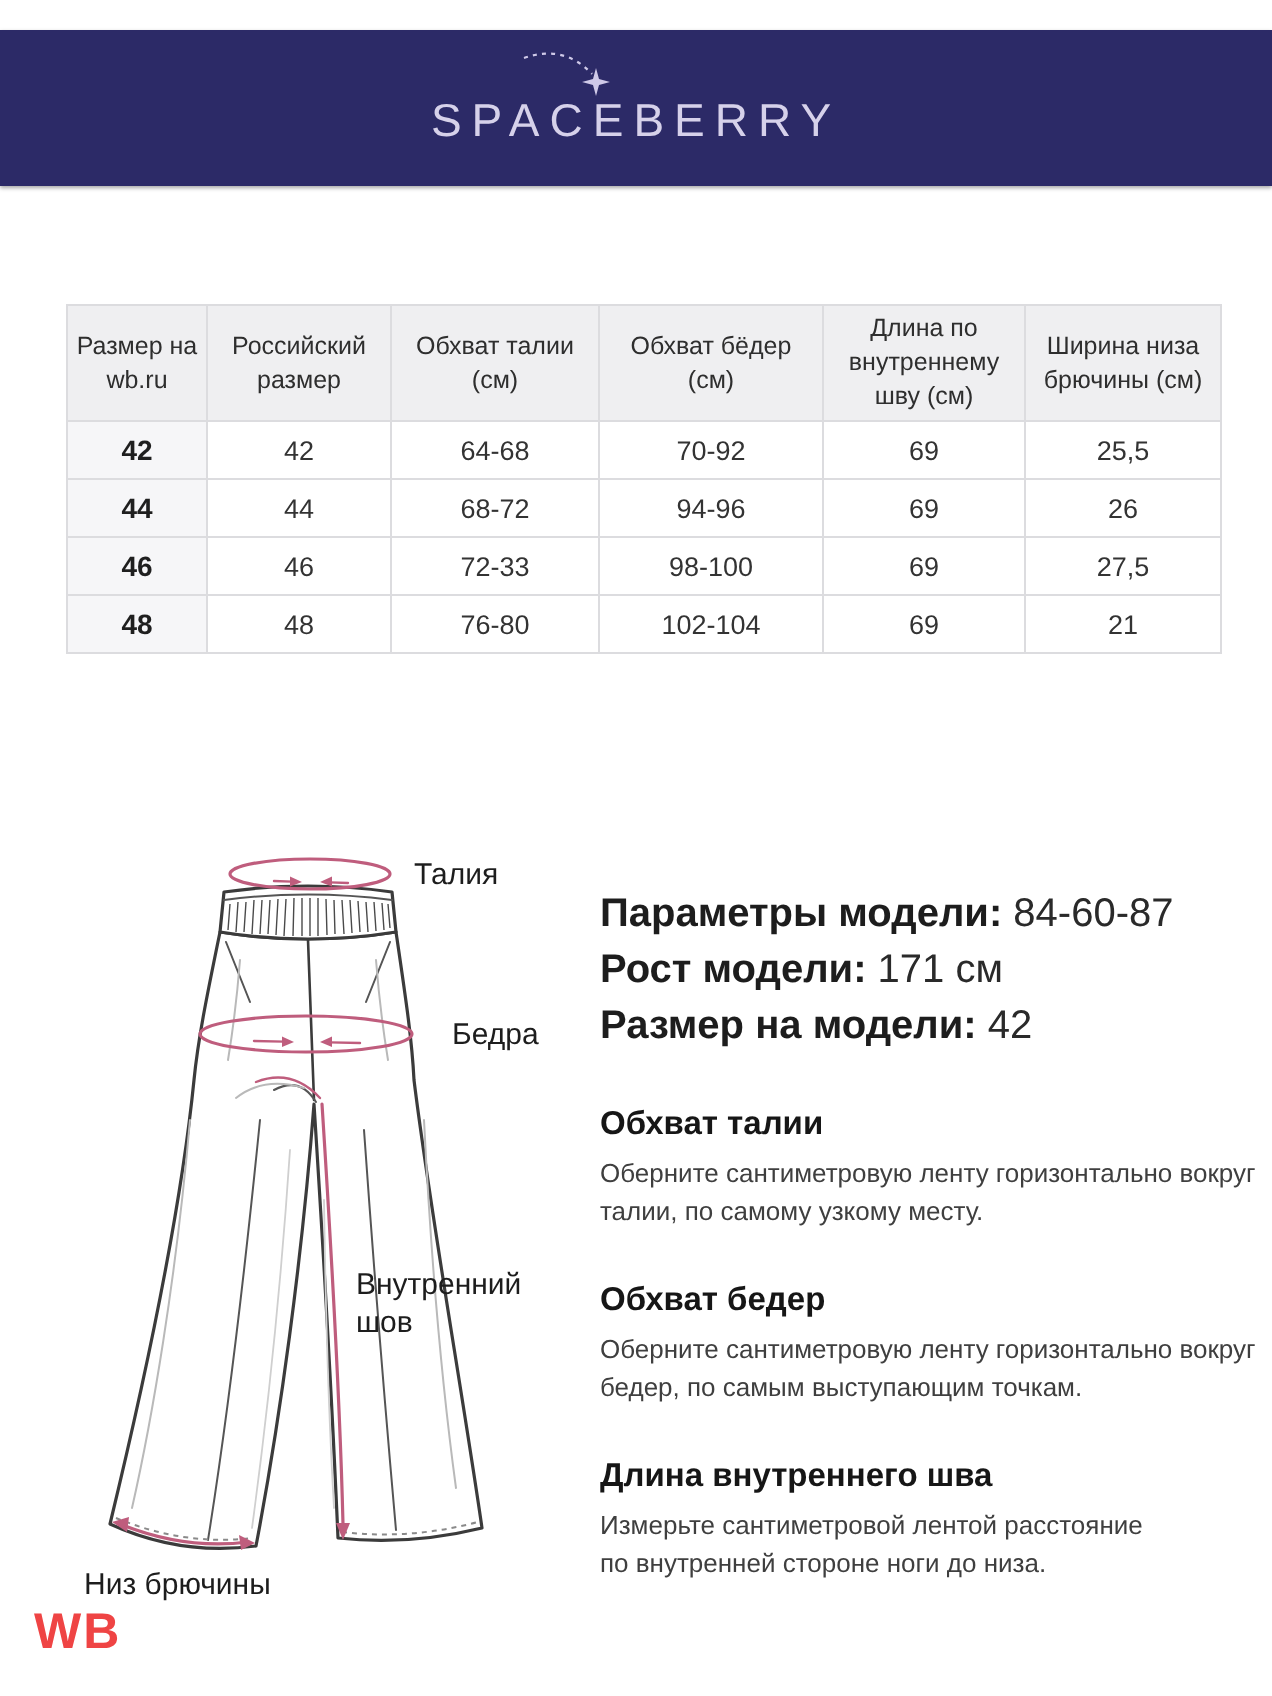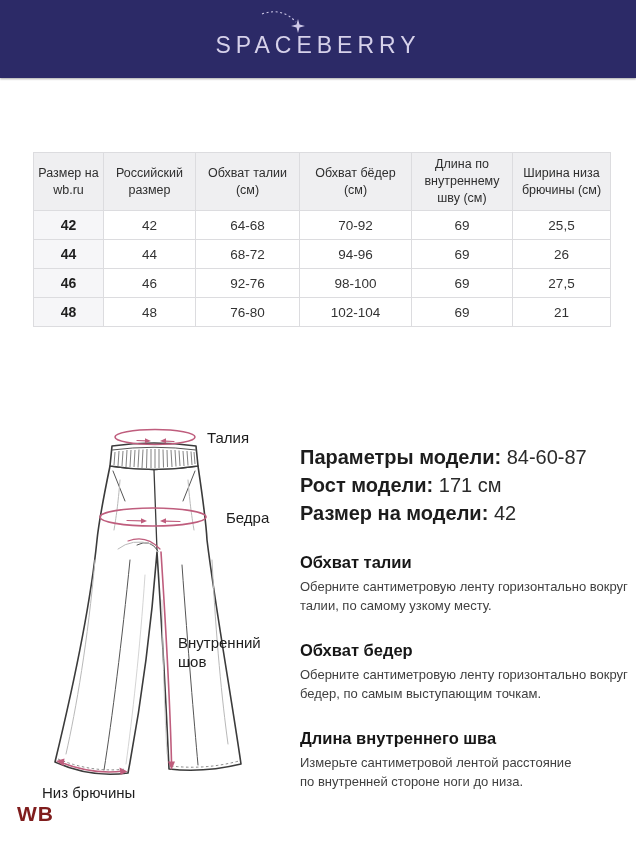--- a/index.html
+++ b/index.html
@@ -6,21 +6,21 @@
     --navy:#2c2a67; --lavender:#d6d1ea; --pink:#bf5d7d;
     --tbl-border:#dcdcdf; --tbl-head:#efeff1; --tbl-size:#f6f6f8;
   }
   html,body{margin:0;padding:0;background:#fff;}
   .page{
     position:relative;width:636px;height:848px;background:#ffffff;overflow:hidden;
     font-family:"Liberation Sans","DejaVu Sans",sans-serif;color:#1d1d1d;
   }
   
   .hdr{
-    position:absolute;left:0;top:0;width:636px;height:78px;background:var(--navy);
+    position:absolute;left:0;top:15px;width:636px;height:78px;background:var(--navy);
     display:flex;align-items:center;justify-content:center;
     box-shadow:0 1px 2px rgba(0,0,0,.35);
   }
   .brand{
     color:var(--lavender);font-size:23px;letter-spacing:5px;font-weight:400;
     padding-top:12px;
   }
   .comet{position:absolute;left:258px;top:6px;}
   
   .size-table{
@@ -45,22 +45,22 @@
   .dash{stroke:#8a8a8a;stroke-width:1;stroke-dasharray:2.5 2.5;fill:none;}
   .pink{stroke:var(--pink);stroke-width:1.6;fill:none;stroke-linecap:round;}
   .pink-thin{stroke:var(--pink);stroke-width:1.2;fill:none;stroke-linecap:round;}
   .pinkf{fill:var(--pink);stroke:none;}
   
   .dg-label{position:absolute;font-size:15px;color:#1d1d1d;}
   .lbl-waist{left:207px;top:429px;}
   .lbl-hips{left:226px;top:509px;}
   .lbl-inseam{left:178px;top:633px;width:100px;line-height:19px;}
   .lbl-hem{left:42px;top:784px;}
-  .watermark{position:absolute;left:17px;top:802px;font-size:21px;font-weight:bold;
-    color:#7f1d1d;letter-spacing:1px;}
+  .watermark{position:absolute;left:17px;top:802px;font-size:25px;font-weight:bold;
+    color:#ef4444;letter-spacing:1px;}
   
   .info-panel{position:absolute;left:300px;top:443px;width:336px;}
   .mi-line{font-size:20px;line-height:28px;}
   .mi-label{font-weight:bold;}
   .mi-value{font-weight:400;color:#2a2a2a;}
   .guide-section{margin-top:26px;}
   .guide-title{font-size:16.5px;font-weight:bold;color:#161616;}
   .guide-text{margin-top:6px;font-size:13px;line-height:18.5px;color:#3f3f3f;white-space:pre-line;}
 </style>
 </head>
@@ -108,21 +108,21 @@
         <td class="size-col">44</td>
         <td>44</td>
         <td>68-72</td>
         <td>94-96</td>
         <td>69</td>
         <td>26</td>
       </tr>
       <tr>
         <td class="size-col">46</td>
         <td>46</td>
-        <td>92-76</td>
+        <td>72-33</td>
         <td>98-100</td>
         <td>69</td>
         <td>27,5</td>
       </tr>
       <tr>
         <td class="size-col">48</td>
         <td>48</td>
         <td>76-80</td>
         <td>102-104</td>
         <td>69</td>

